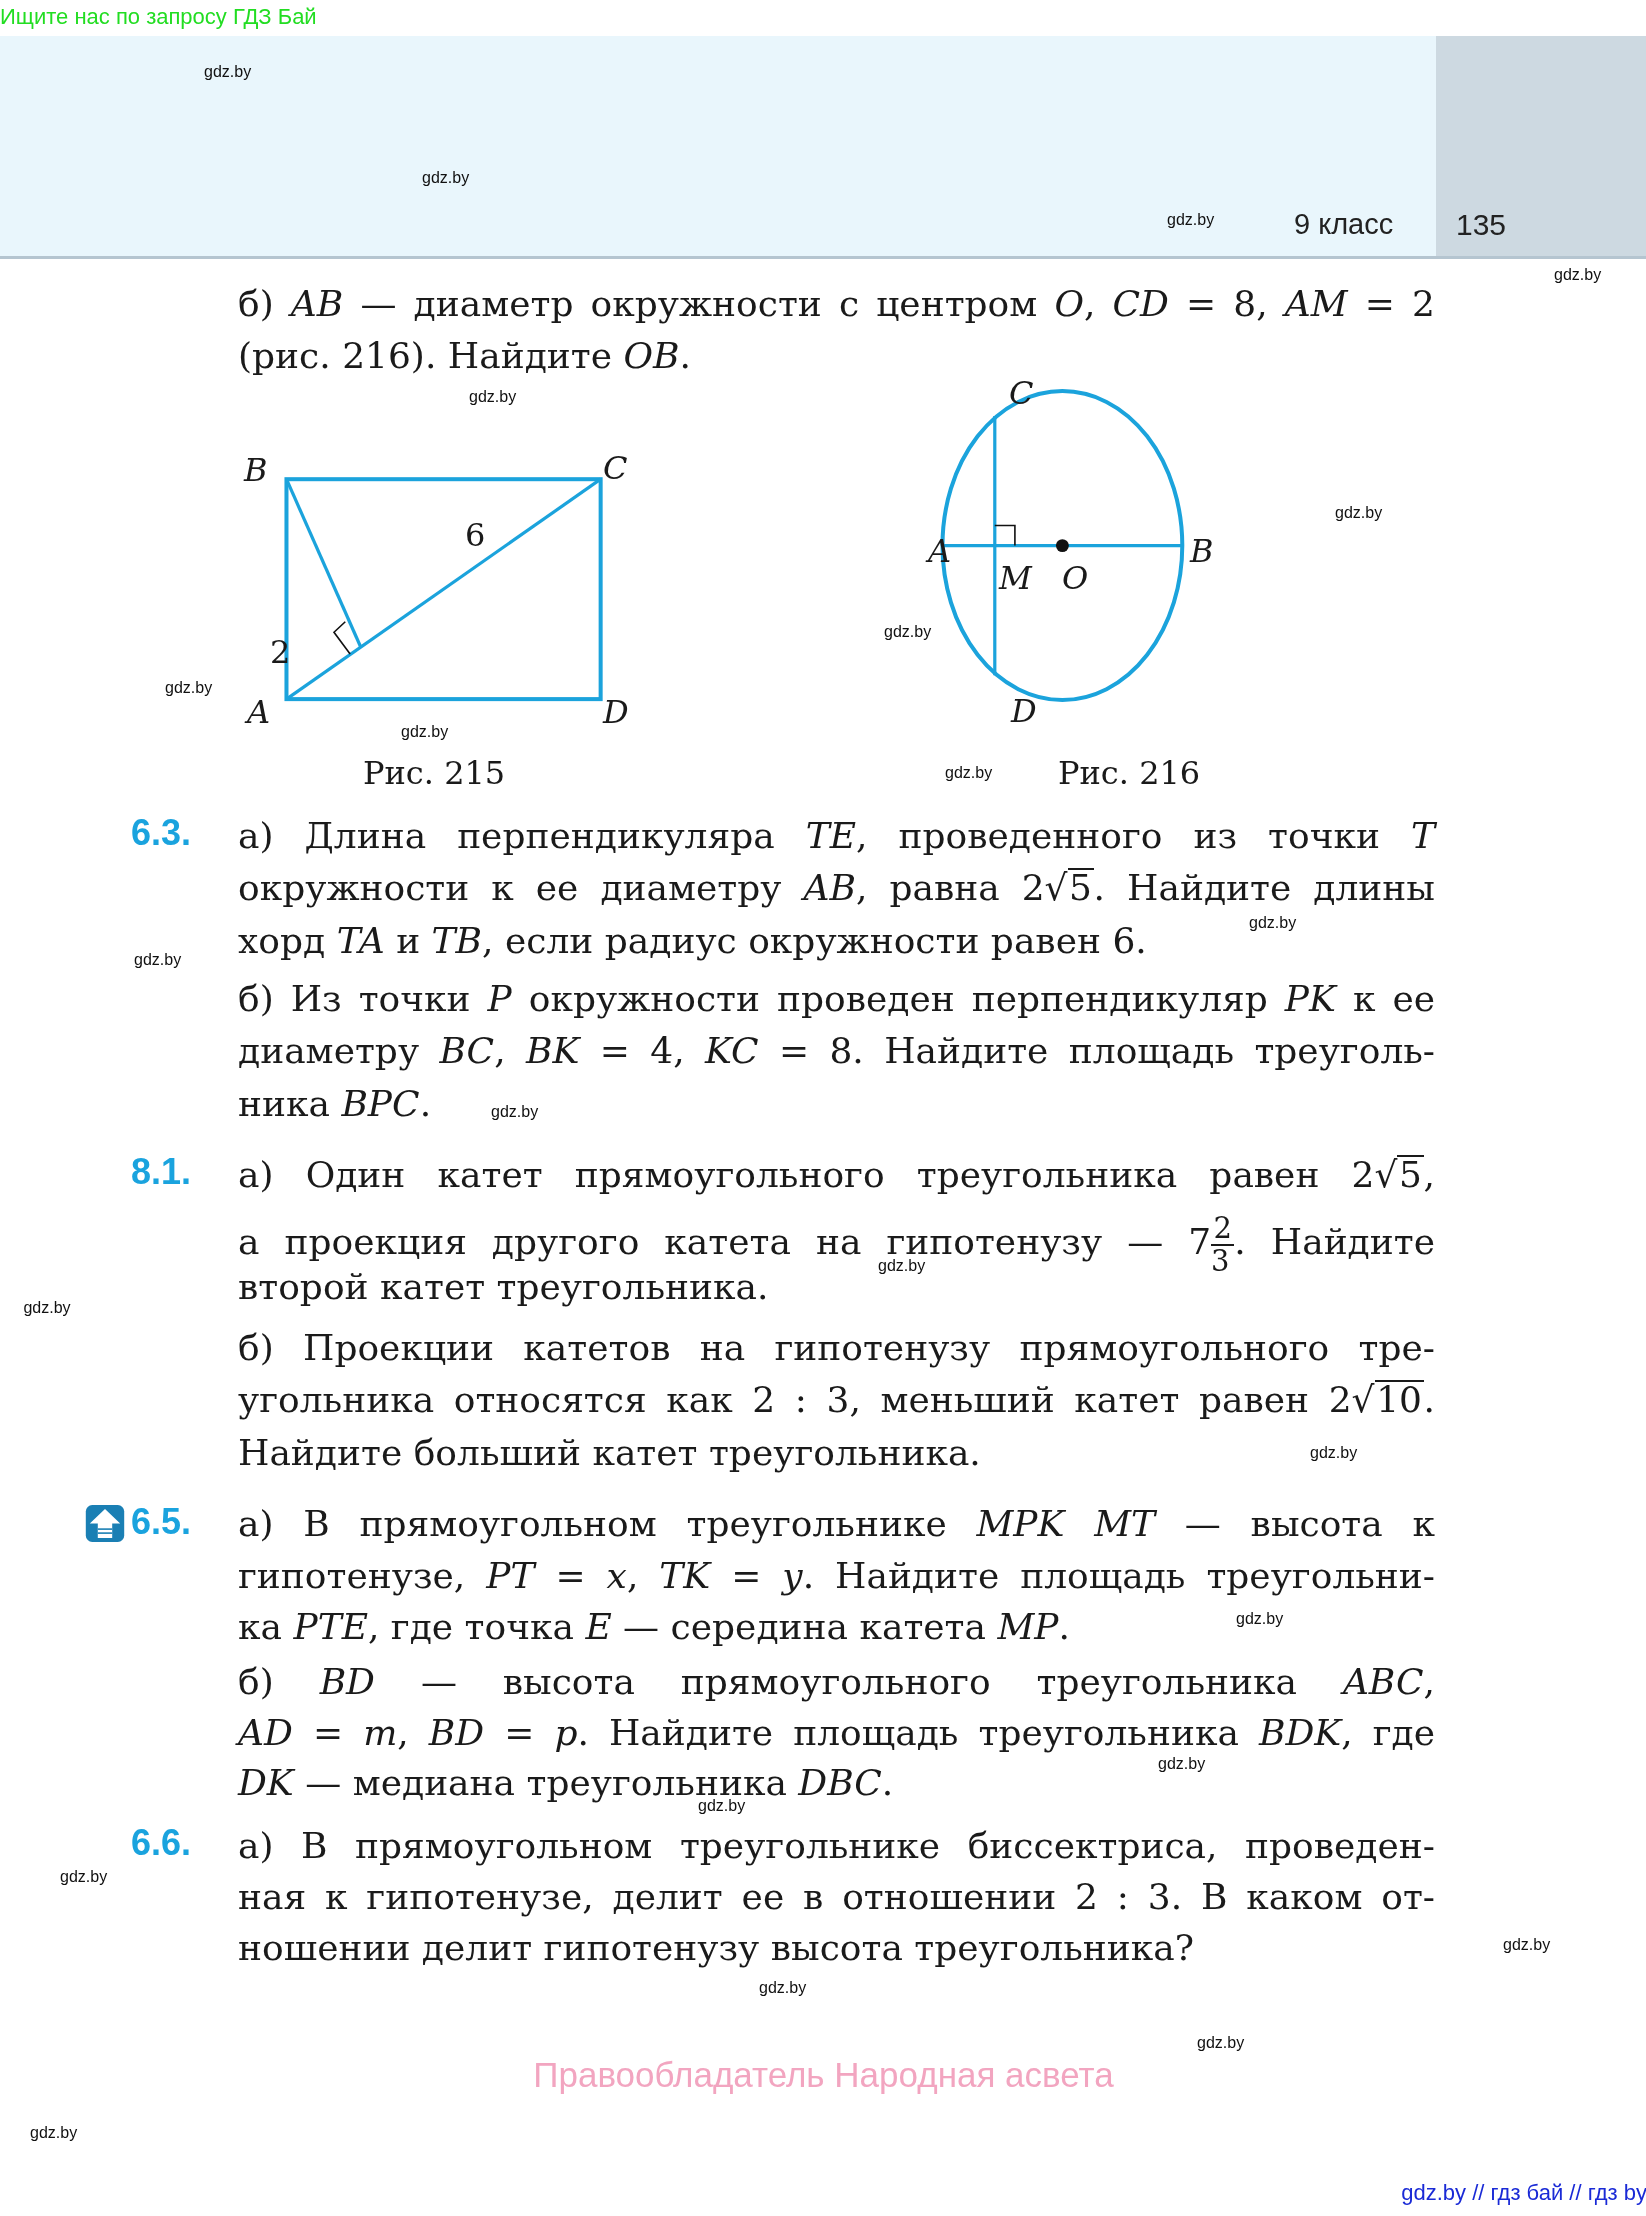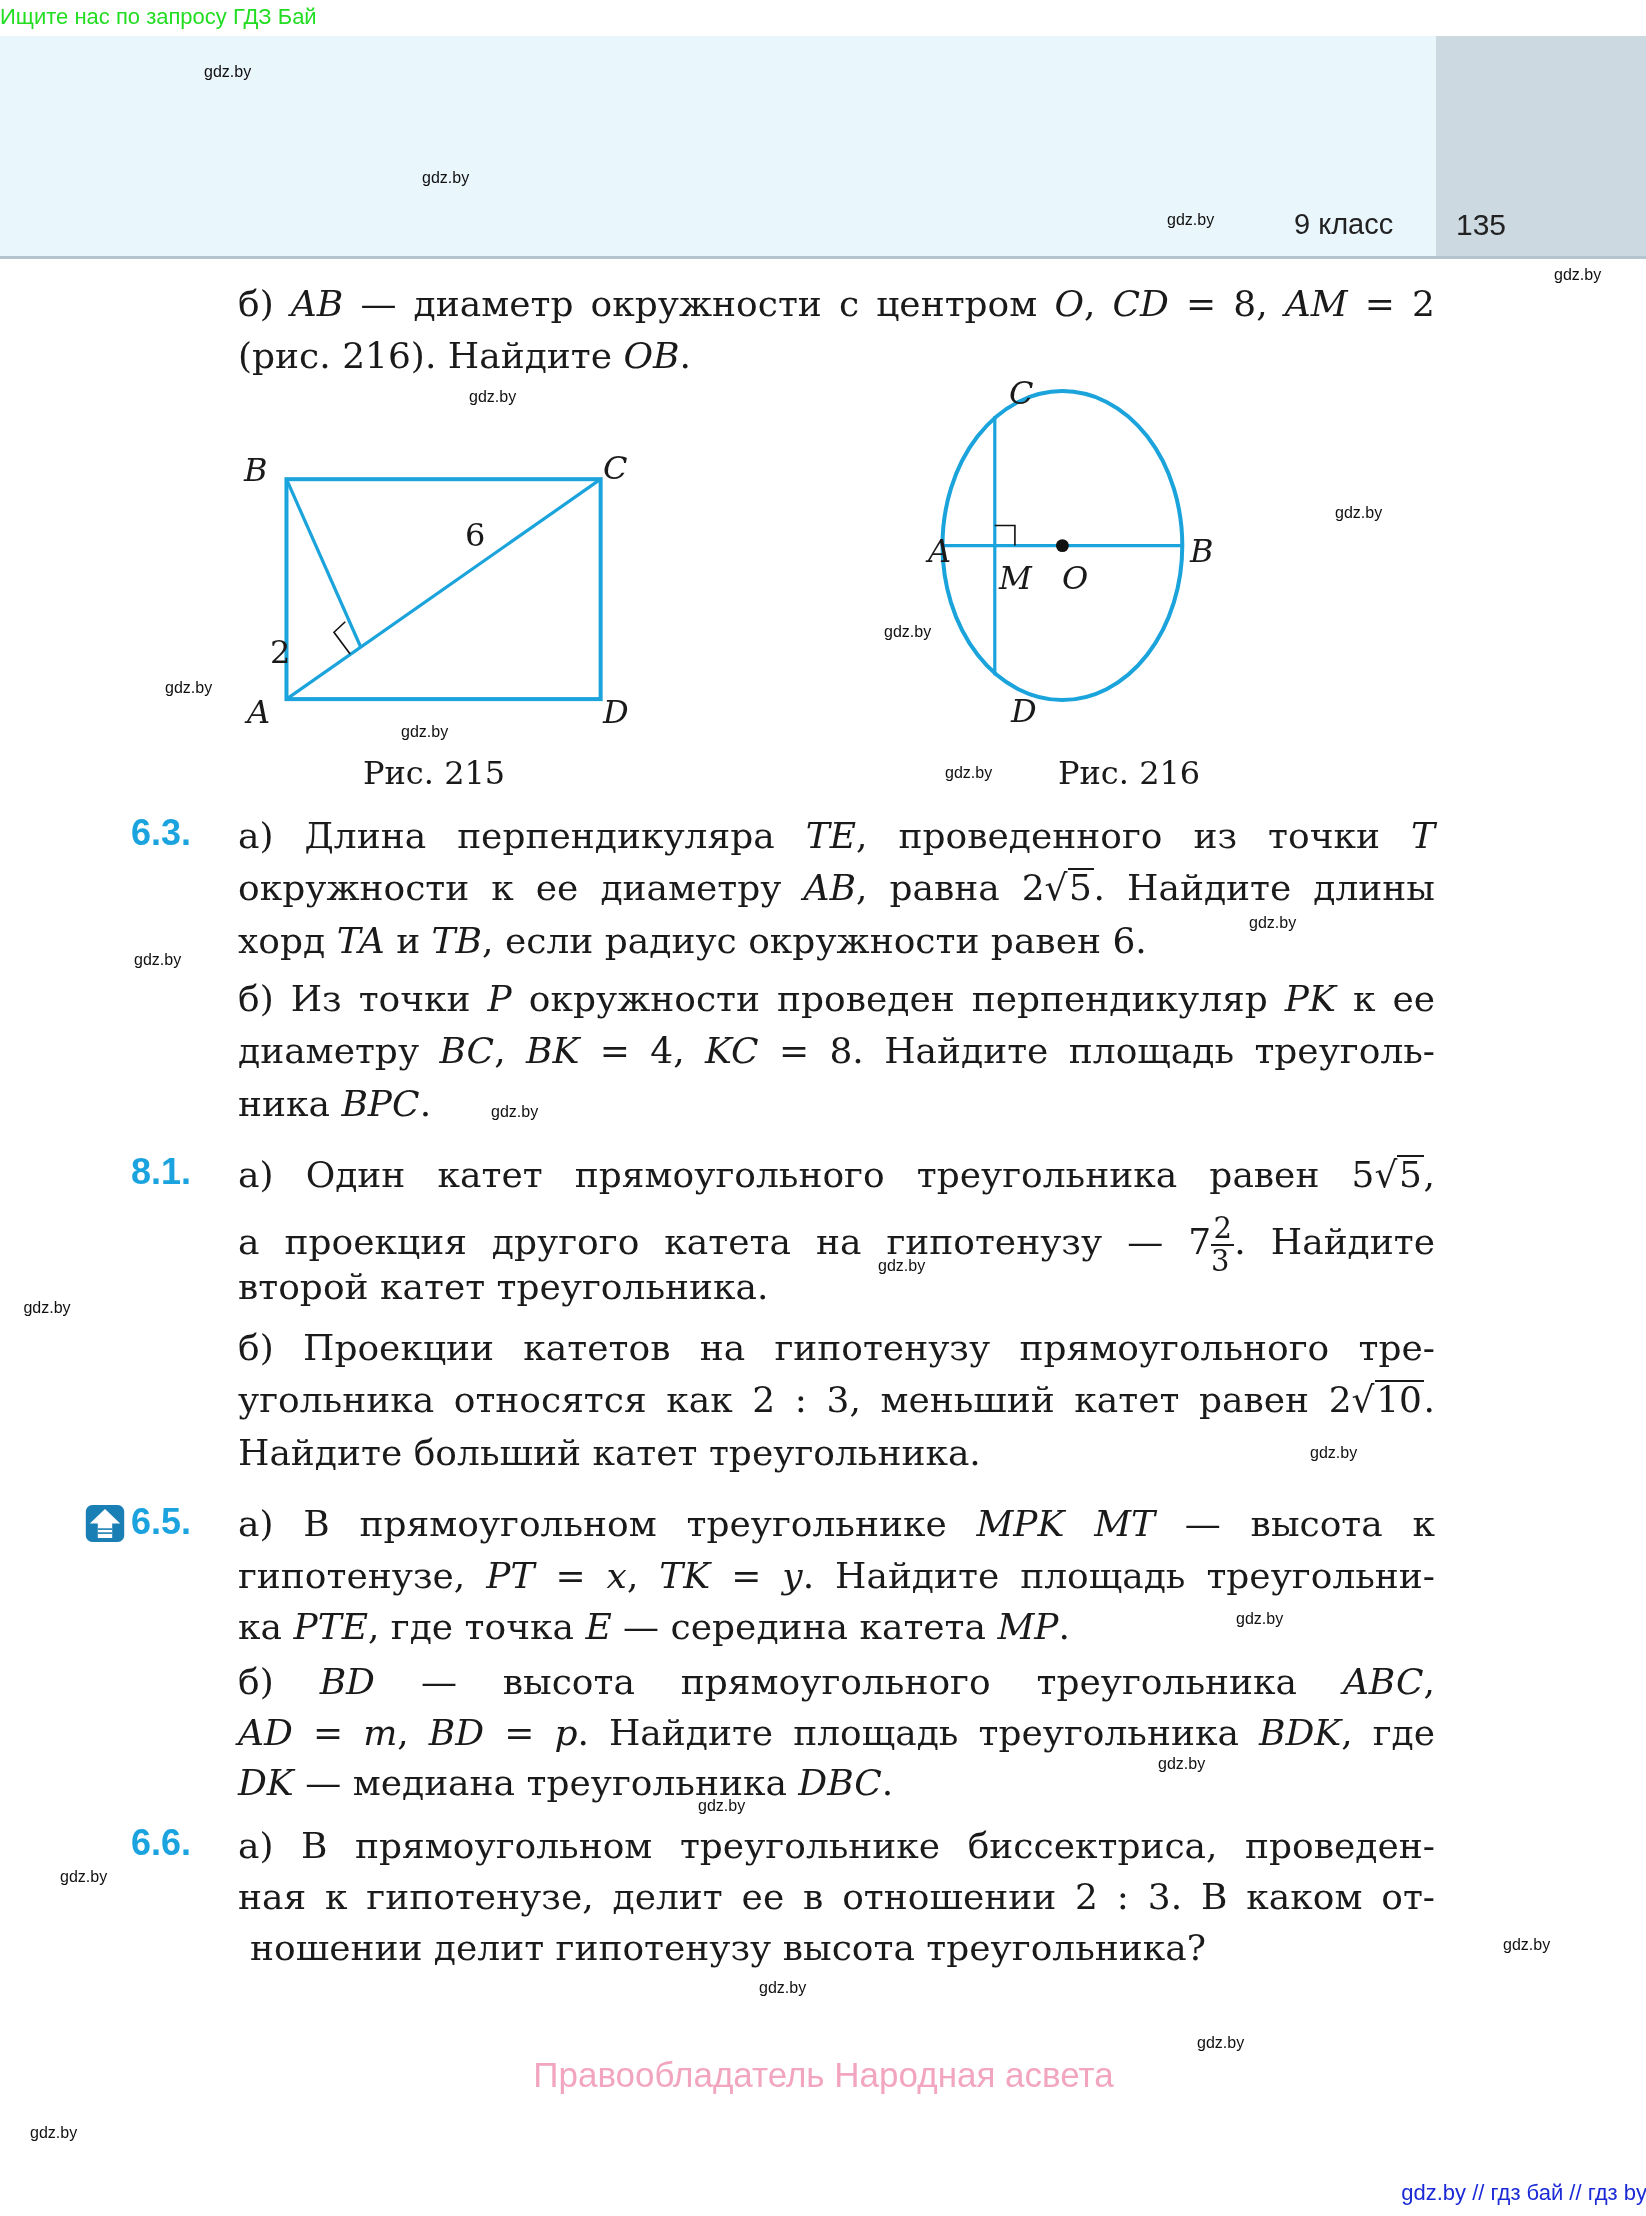--- a/index.html
+++ b/index.html
@@ -136,21 +136,21 @@
 </div>
 <div class="line justify" style="left:238px;top:1029px;width:1197px">
   <span>диаметру </span><i>BC</i><span>, </span><i>BK</i><span> = 4, </span><i>KC</i><span> = 8. Найдите площадь треуголь-</span>
 </div>
 <div class="line" style="left:238px;top:1082px">
   <span>ника </span><i>BPC</i><span>.</span>
 </div>
 
 <div class="pnum" style="left:131px;top:1151px">8.1.</div>
 <div class="line justify" style="left:238px;top:1153px;width:1197px">
-  <span>а) Один катет прямоугольного треугольника равен 5</span>√<span class="sqrt">5</span><span>,</span>
+  <span>а) Один катет прямоугольного треугольника равен 2</span>√<span class="sqrt">5</span><span>,</span>
 </div>
 <div class="line justify" style="left:238px;top:1213px;width:1197px">
   <span>а проекция другого катета на гипотенузу — 7</span><span class="frac"><span class="num">2</span><span class="den">3</span></span><span>. Найдите</span>
 </div>
 <div class="line" style="left:238px;top:1265px">
   <span>второй катет треугольника.</span>
 </div>
 <div class="line justify" style="left:238px;top:1326px;width:1197px">
   <span>б) Проекции катетов на гипотенузу прямоугольного тре-</span>
 </div>
@@ -187,19 +187,19 @@
   <i>DK</i><span> — медиана треугольника </span><i>DBC</i><span>.</span>
 </div>
 
 <div class="pnum" style="left:131px;top:1822px">6.6.</div>
 <div class="line justify" style="left:238px;top:1824px;width:1197px">
   <span>а) В прямоугольном треугольнике биссектриса, проведен-</span>
 </div>
 <div class="line justify" style="left:238px;top:1875px;width:1197px">
   <span>ная к гипотенузе, делит ее в отношении 2 : 3. В каком от-</span>
 </div>
-<div class="line" style="left:250px;top:1926px">
+<div class="line" style="left:238px;top:1926px">
   <span>ношении делит гипотенузу высота треугольника?</span>
 </div>
 
 <div class="copyright">Правообладатель Народная асвета</div>
 <div class="footer-links">gdz.by  //  гдз бай  //  гдз by</div>
 
 
 </body></html>

